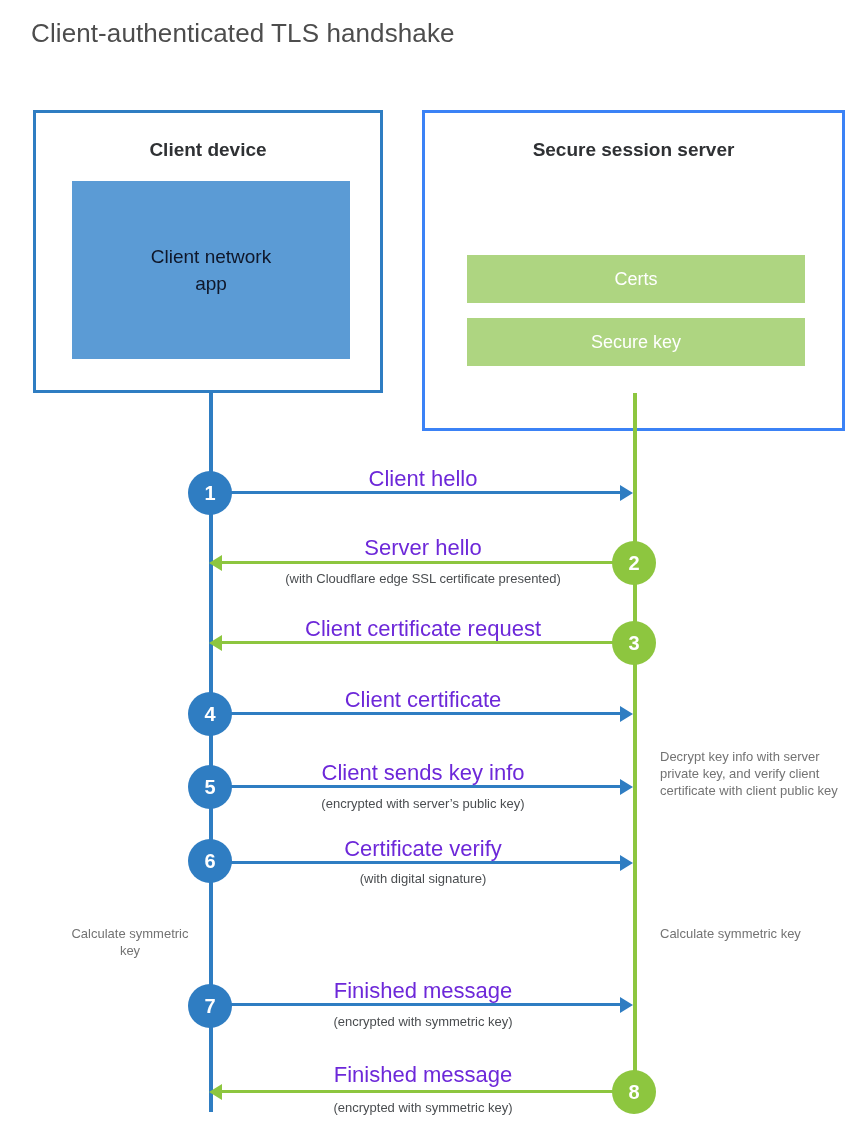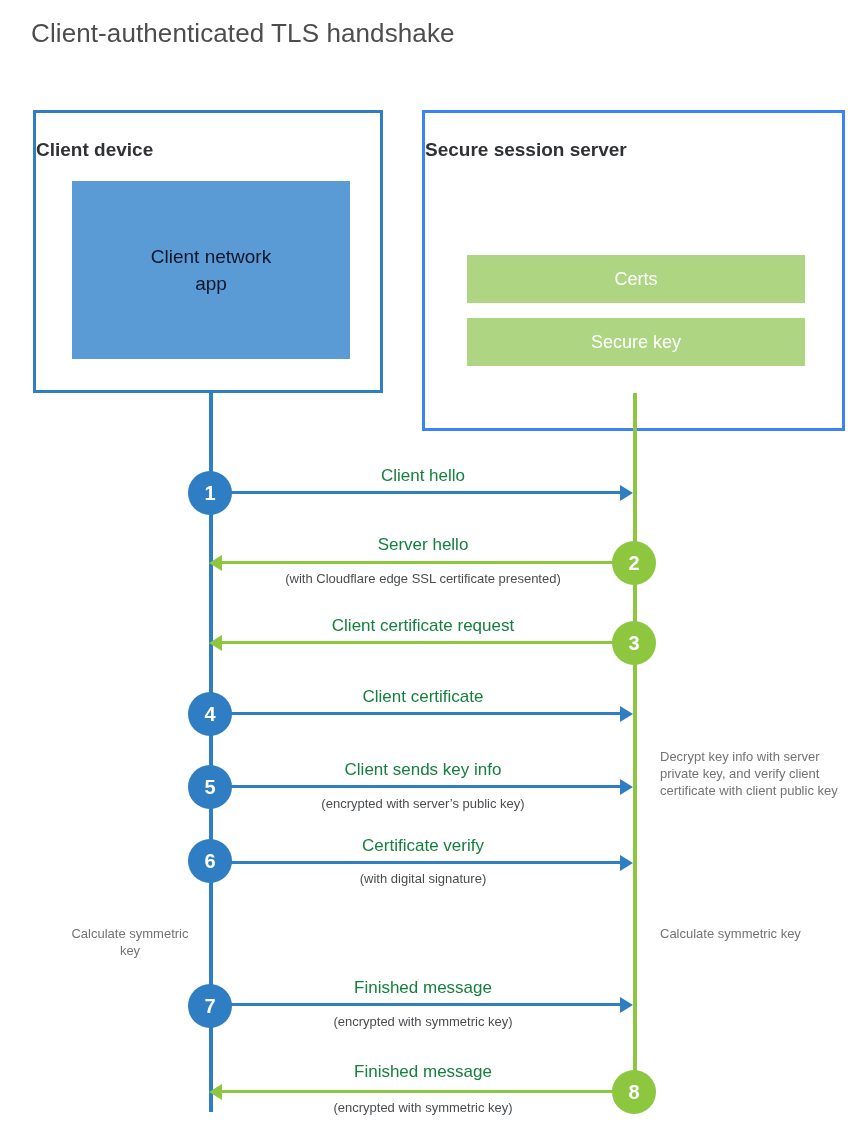--- a/index.html
+++ b/index.html
@@ -16,21 +16,21 @@
     position:absolute;left:31px;top:18px;
     font-size:26px;font-weight:400;color:#4d4d4d;
     letter-spacing:.1px;white-space:nowrap;
   }
 
   
   .party-box{position:absolute;background:#ffffff;box-sizing:border-box;}
   .party-box.client{left:33px;top:110px;width:350px;height:283px;border:3px solid #2f7dc2;}
   .party-box.server{left:422px;top:110px;width:423px;height:321px;border:3px solid #3b82f6;}
   .party-title{
-    position:absolute;left:0;right:0;top:26px;text-align:left;
+    position:absolute;left:0;right:0;top:26px;text-align:center;
     font-size:19px;font-weight:bold;color:#2f3134;
   }
   .client-app{
     position:absolute;left:36px;top:68px;width:278px;height:178px;
     background:#5b9bd5;color:#0f172a;
     display:flex;align-items:center;justify-content:center;text-align:center;
     font-size:19px;line-height:27px;font-weight:400;
   }
   .srv-bar{
     position:absolute;left:42px;width:338px;height:48px;
@@ -60,21 +60,21 @@
   .arrow-line{position:absolute;height:3px;}
   .arrow-line.blue{background:#2f7dc2;}
   .arrow-line.green{background:#8dc63f;}
   .arrow-head{position:absolute;width:0;height:0;}
   .arrow-head.right.blue{border-top:8px solid transparent;border-bottom:8px solid transparent;border-left:13px solid #2f7dc2;}
   .arrow-head.left.green{border-top:8px solid transparent;border-bottom:8px solid transparent;border-right:13px solid #8dc63f;}
 
   
   .msg-main{
     position:absolute;text-align:center;
-    font-size:17px;color:#15803d;white-space:nowrap;
+    font-size:22px;color:#6d28d9;white-space:nowrap;
   }
   .msg-sub{
     position:absolute;text-align:center;
     font-size:13px;color:#4a4d50;white-space:nowrap;
   }
 
   
   .side-note{
     position:absolute;font-size:13px;line-height:17px;color:#737373;
   }

